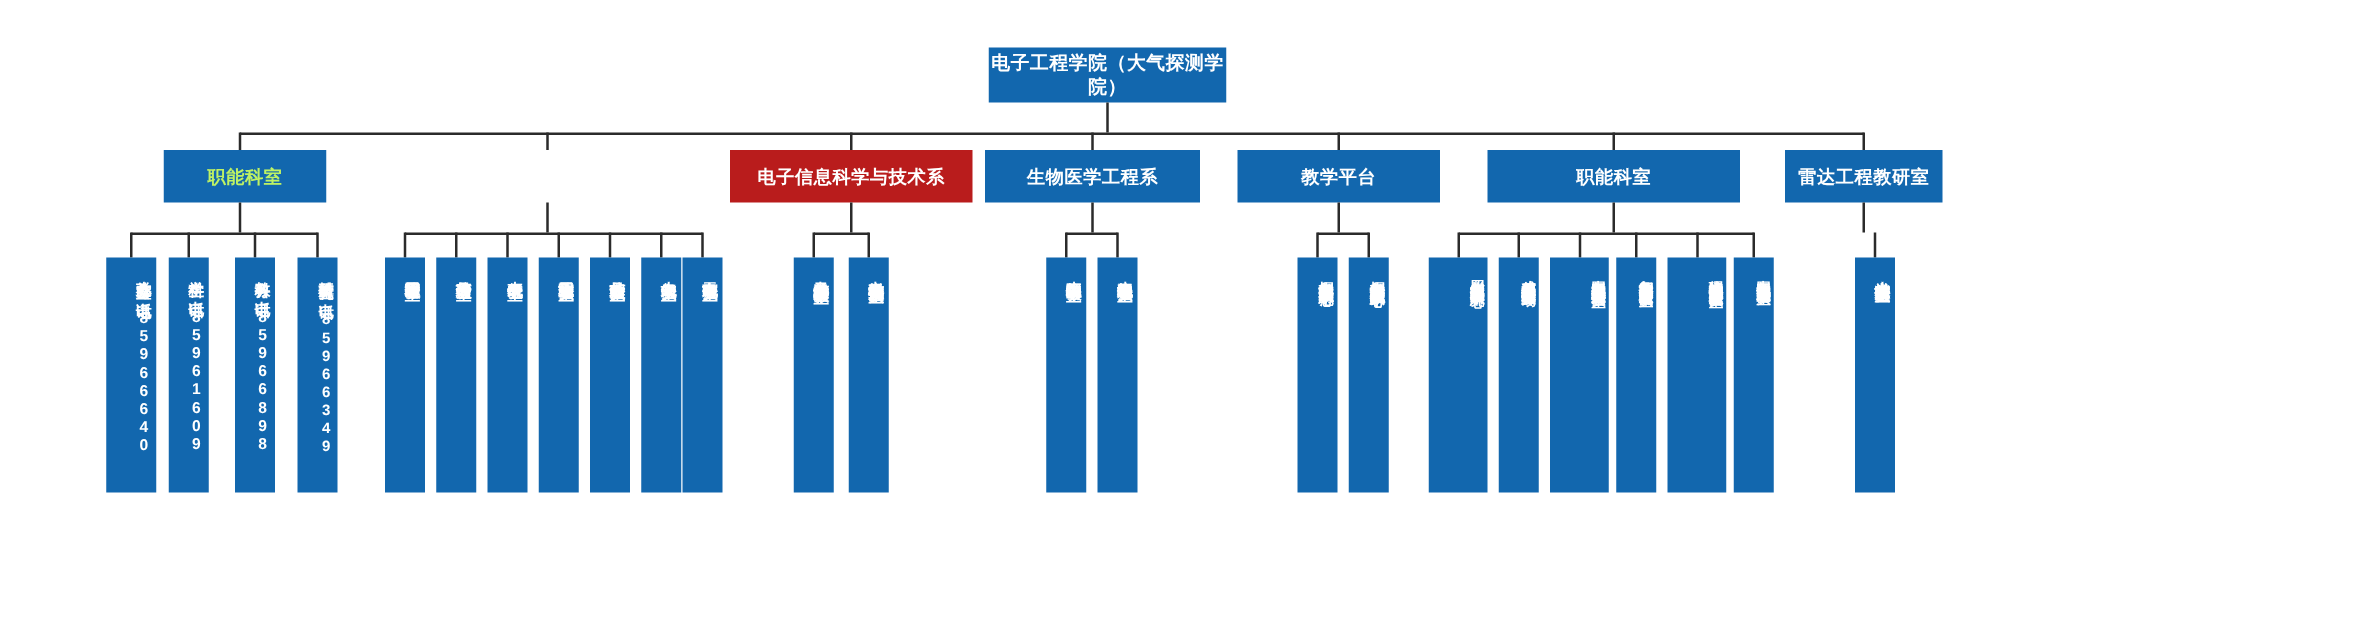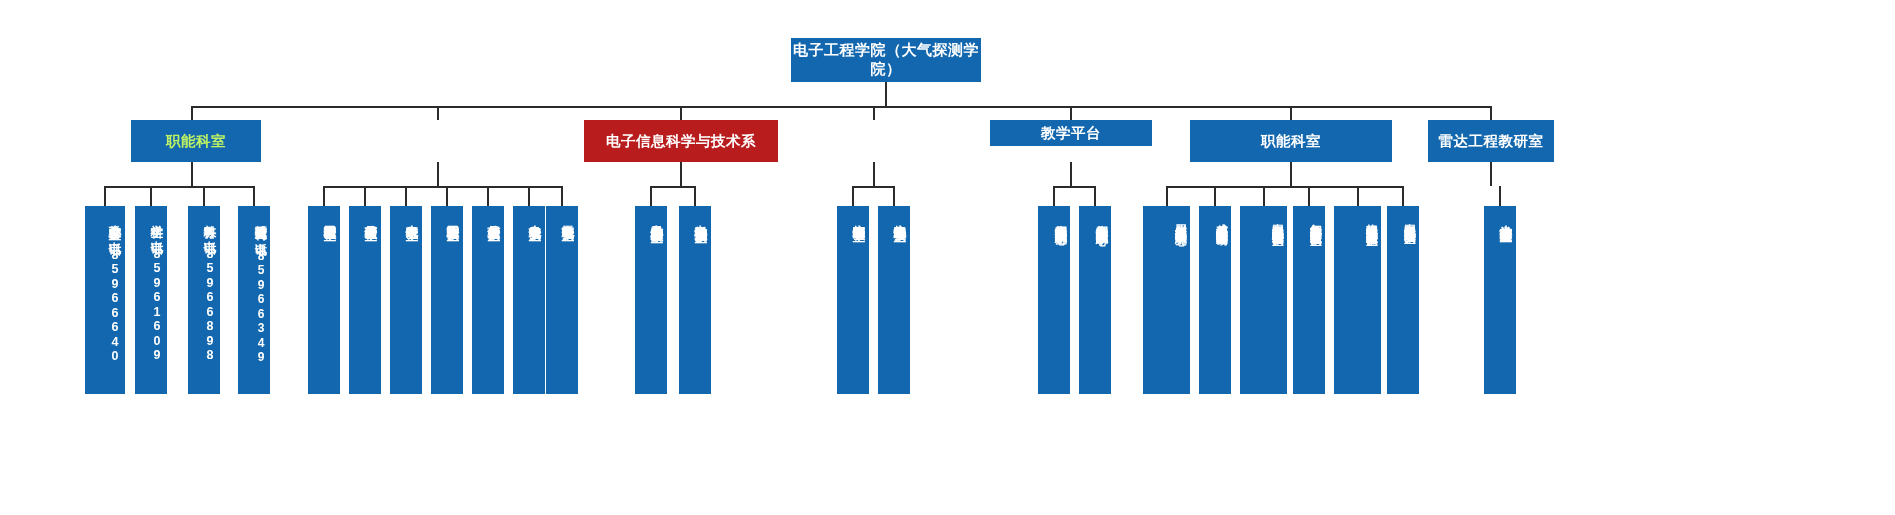--- a/index.html
+++ b/index.html
@@ -84,28 +84,29 @@
     <div class="node leaf" style="left: 511px; top: 206px; width: 32px; height: 188px; background: rgb(18, 103, 174); color: rgb(255, 255, 255); font-size: 12.5px;">雷电电子实验室</div>
     <div class="line v" style="left: 645px; top: 106px; width: 2px; height: 14px; background: rgb(43, 43, 43);"></div>
     <div class="node lvl2" style="left: 549px; top: 120px; width: 194px; height: 42px; background: #b91c1c; color: rgb(255, 255, 255);">电子信息科学与技术系</div>
     <div class="line v" style="left: 645px; top: 162px; width: 2px; height: 24px; background: rgb(43, 43, 43);"></div>
     <div class="line h" style="left: 616px; top: 186px; width: 44px; height: 2px; background: rgb(43, 43, 43);"></div>
     <div class="line v" style="left: 615px; top: 186px; width: 2px; height: 20px; background: rgb(43, 43, 43);"></div>
     <div class="node leaf" style="left: 600px; top: 206px; width: 32px; height: 188px; background: rgb(18, 103, 174); color: rgb(255, 255, 255); font-size: 12.5px;">电子信息科学与技术教研室</div>
     <div class="line v" style="left: 659px; top: 186px; width: 2px; height: 20px; background: rgb(43, 43, 43);"></div>
     <div class="node leaf" style="left: 644px; top: 206px; width: 32px; height: 188px; background: rgb(18, 103, 174); color: rgb(255, 255, 255); font-size: 12.5px;">电磁场与微波技术实验室</div>
     <div class="line v" style="left: 838px; top: 106px; width: 2px; height: 14px; background: rgb(43, 43, 43);"></div>
+    <div class="node lvl2" style="left: 753px; top: 120px; width: 172px; height: 42px; background: rgb(18, 103, 174); color: rgb(255, 255, 255);">生物医学工程系</div>
     <div class="line v" style="left: 838px; top: 162px; width: 2px; height: 24px; background: rgb(43, 43, 43);"></div>
     <div class="line h" style="left: 818px; top: 186px; width: 41px; height: 2px; background: rgb(43, 43, 43);"></div>
     <div class="line v" style="left: 817px; top: 186px; width: 2px; height: 20px; background: rgb(43, 43, 43);"></div>
     <div class="node leaf" style="left: 802px; top: 206px; width: 32px; height: 188px; background: rgb(18, 103, 174); color: rgb(255, 255, 255); font-size: 12.5px;">生物医学工程教研室</div>
     <div class="line v" style="left: 858px; top: 186px; width: 2px; height: 20px; background: rgb(43, 43, 43);"></div>
     <div class="node leaf" style="left: 843px; top: 206px; width: 32px; height: 188px; background: rgb(18, 103, 174); color: rgb(255, 255, 255); font-size: 12.5px;">生物电子工程实验室</div>
     <div class="line v" style="left: 1035px; top: 106px; width: 2px; height: 14px; background: rgb(43, 43, 43);"></div>
-    <div class="node lvl2" style="left: 955px; top: 120px; width: 162px; height: 26px; background: rgb(18, 103, 174); color: rgb(255, 255, 255);">教学平台</div>
+    <div class="node lvl2" style="left: 955px; top: 120px; width: 162px; height: 42px; background: rgb(18, 103, 174); color: rgb(255, 255, 255);">教学平台</div>
     <div class="line v" style="left: 1035px; top: 162px; width: 2px; height: 24px; background: rgb(43, 43, 43);"></div>
     <div class="line h" style="left: 1019px; top: 186px; width: 41px; height: 2px; background: rgb(43, 43, 43);"></div>
     <div class="line v" style="left: 1018px; top: 186px; width: 2px; height: 20px; background: rgb(43, 43, 43);"></div>
     <div class="node leaf" style="left: 1003px; top: 206px; width: 32px; height: 188px; background: rgb(18, 103, 174); color: rgb(255, 255, 255); font-size: 12px;">大气探测技术国家级实验教学示范中心</div>
     <div class="line v" style="left: 1059px; top: 186px; width: 2px; height: 20px; background: rgb(43, 43, 43);"></div>
     <div class="node leaf" style="left: 1044px; top: 206px; width: 32px; height: 188px; background: rgb(18, 103, 174); color: rgb(255, 255, 255); font-size: 12px;">大气探测技术省级虚拟仿真实验教学中心</div>
     <div class="line v" style="left: 1255px; top: 106px; width: 2px; height: 14px; background: rgb(43, 43, 43);"></div>
     <div class="node lvl2" style="left: 1155px; top: 120px; width: 202px; height: 42px; background: rgb(18, 103, 174); color: rgb(255, 255, 255);">职能科室</div>
     <div class="line v" style="left: 1255px; top: 162px; width: 2px; height: 24px; background: rgb(43, 43, 43);"></div>
     <div class="line h" style="left: 1131.5px; top: 186px; width: 236.5px; height: 2px; background: rgb(43, 43, 43);"></div>

